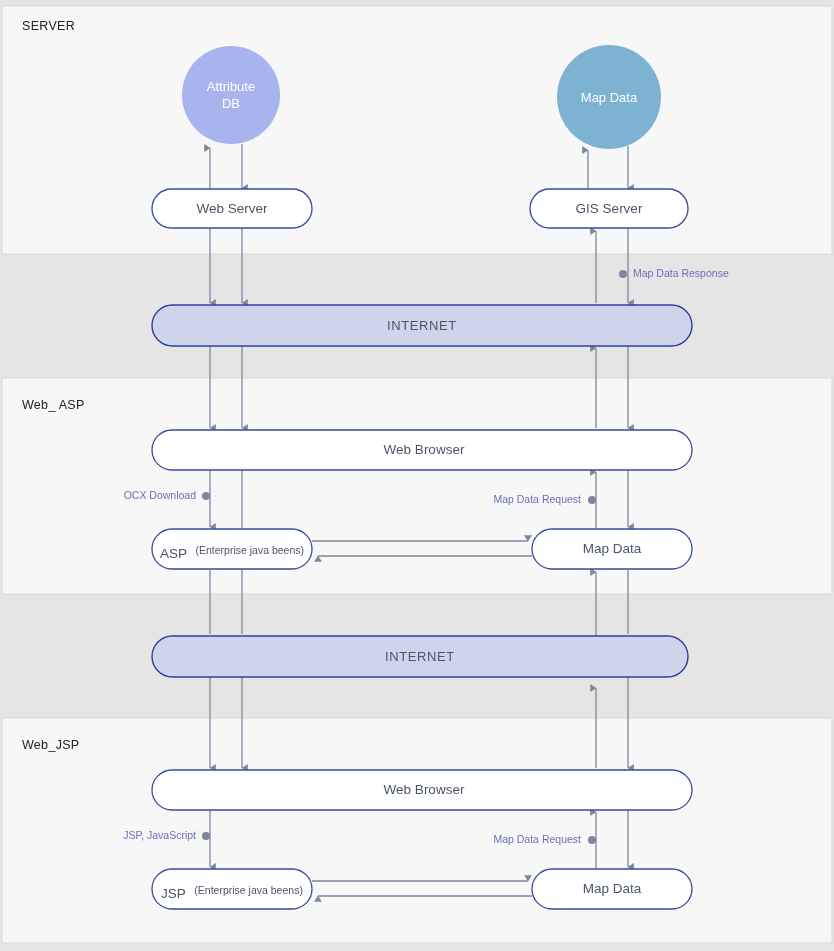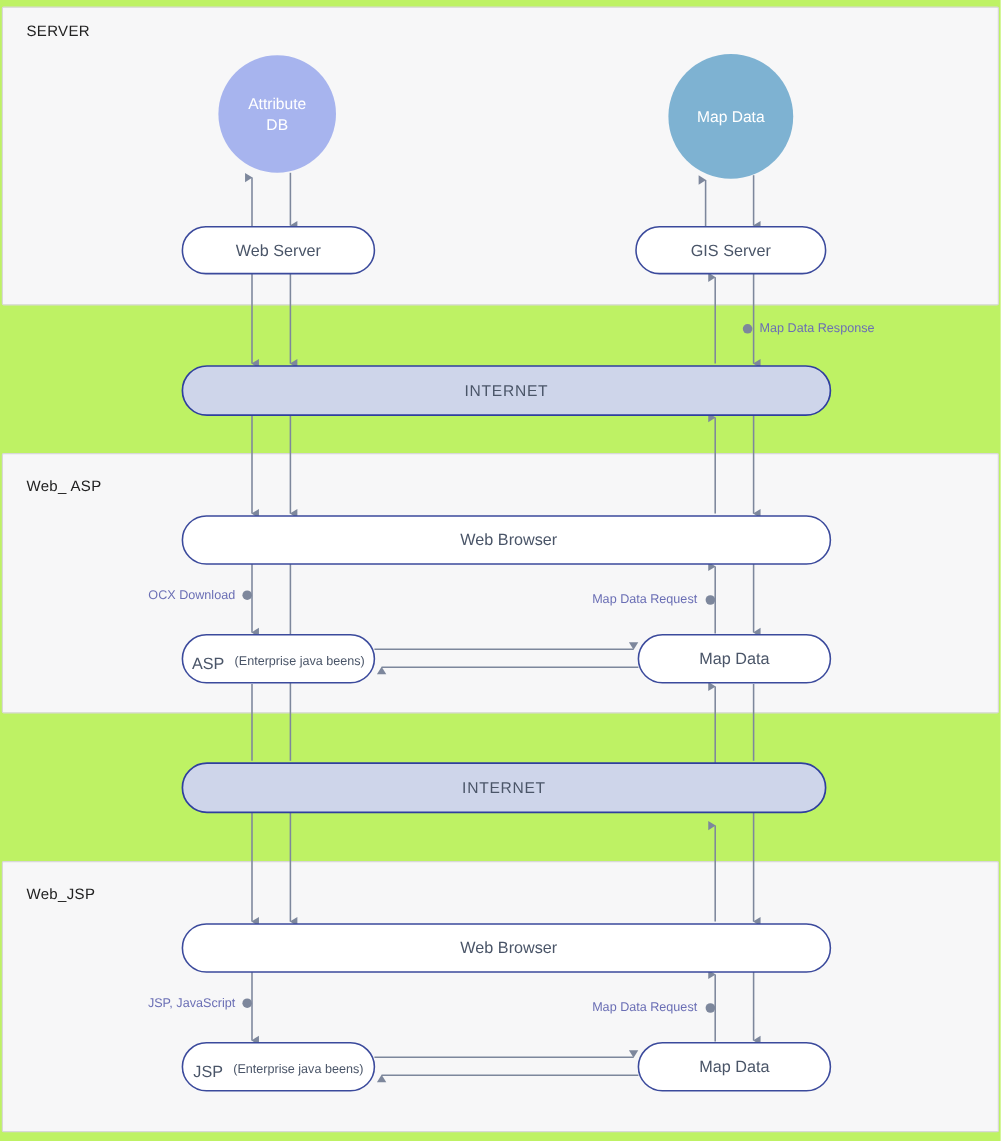--- a/index.html
+++ b/index.html
@@ -11,21 +11,21 @@
   body {
     font-family: "Liberation Sans", sans-serif;
     width: 834px;
     height: 951px;
     overflow: hidden;
   }
   #diagram-root {
     position: relative;
     width: 834px;
     height: 951px;
-    background: #bef264;
+    background: #e5e5e5;
   }
   #diagram-svg {
     position: absolute;
     top: 0;
     left: 0;
     width: 834px;
     height: 951px;
   }
   .zone-label {
     font-size: 12.5px;

